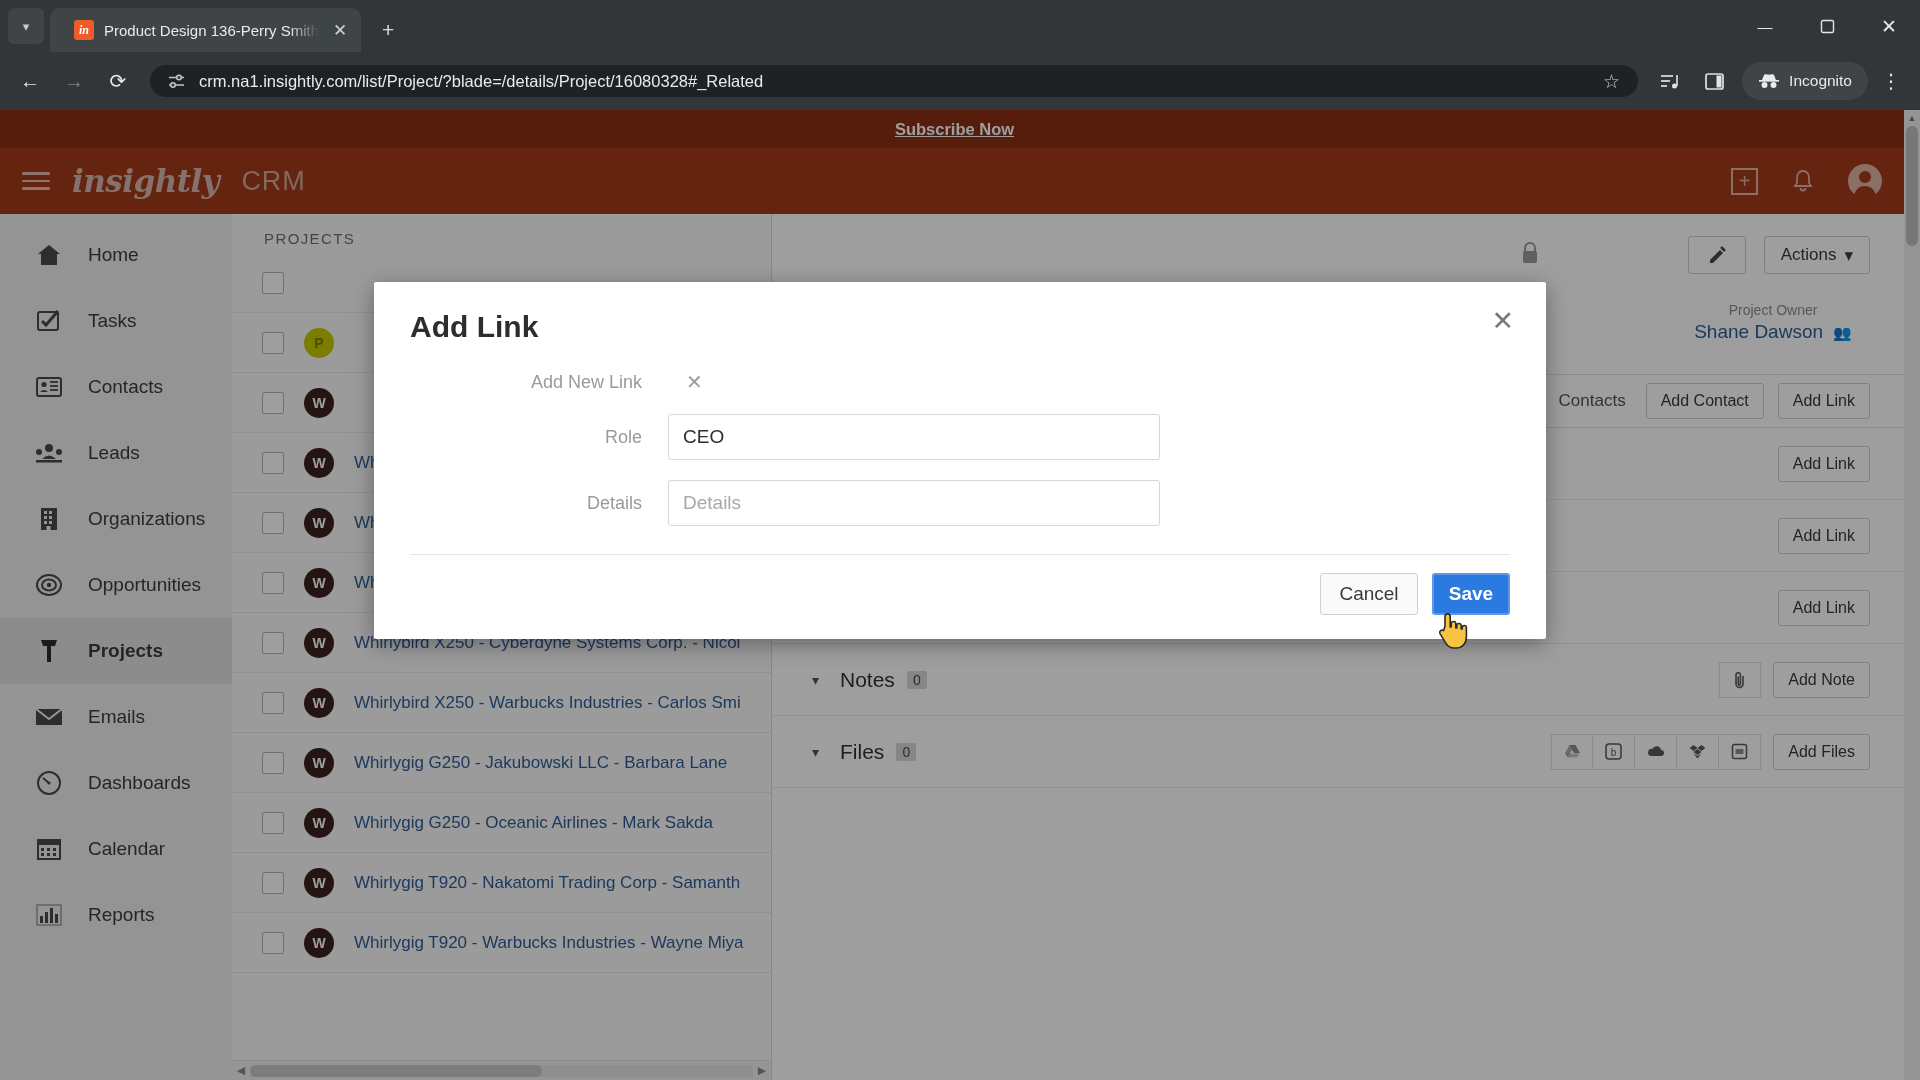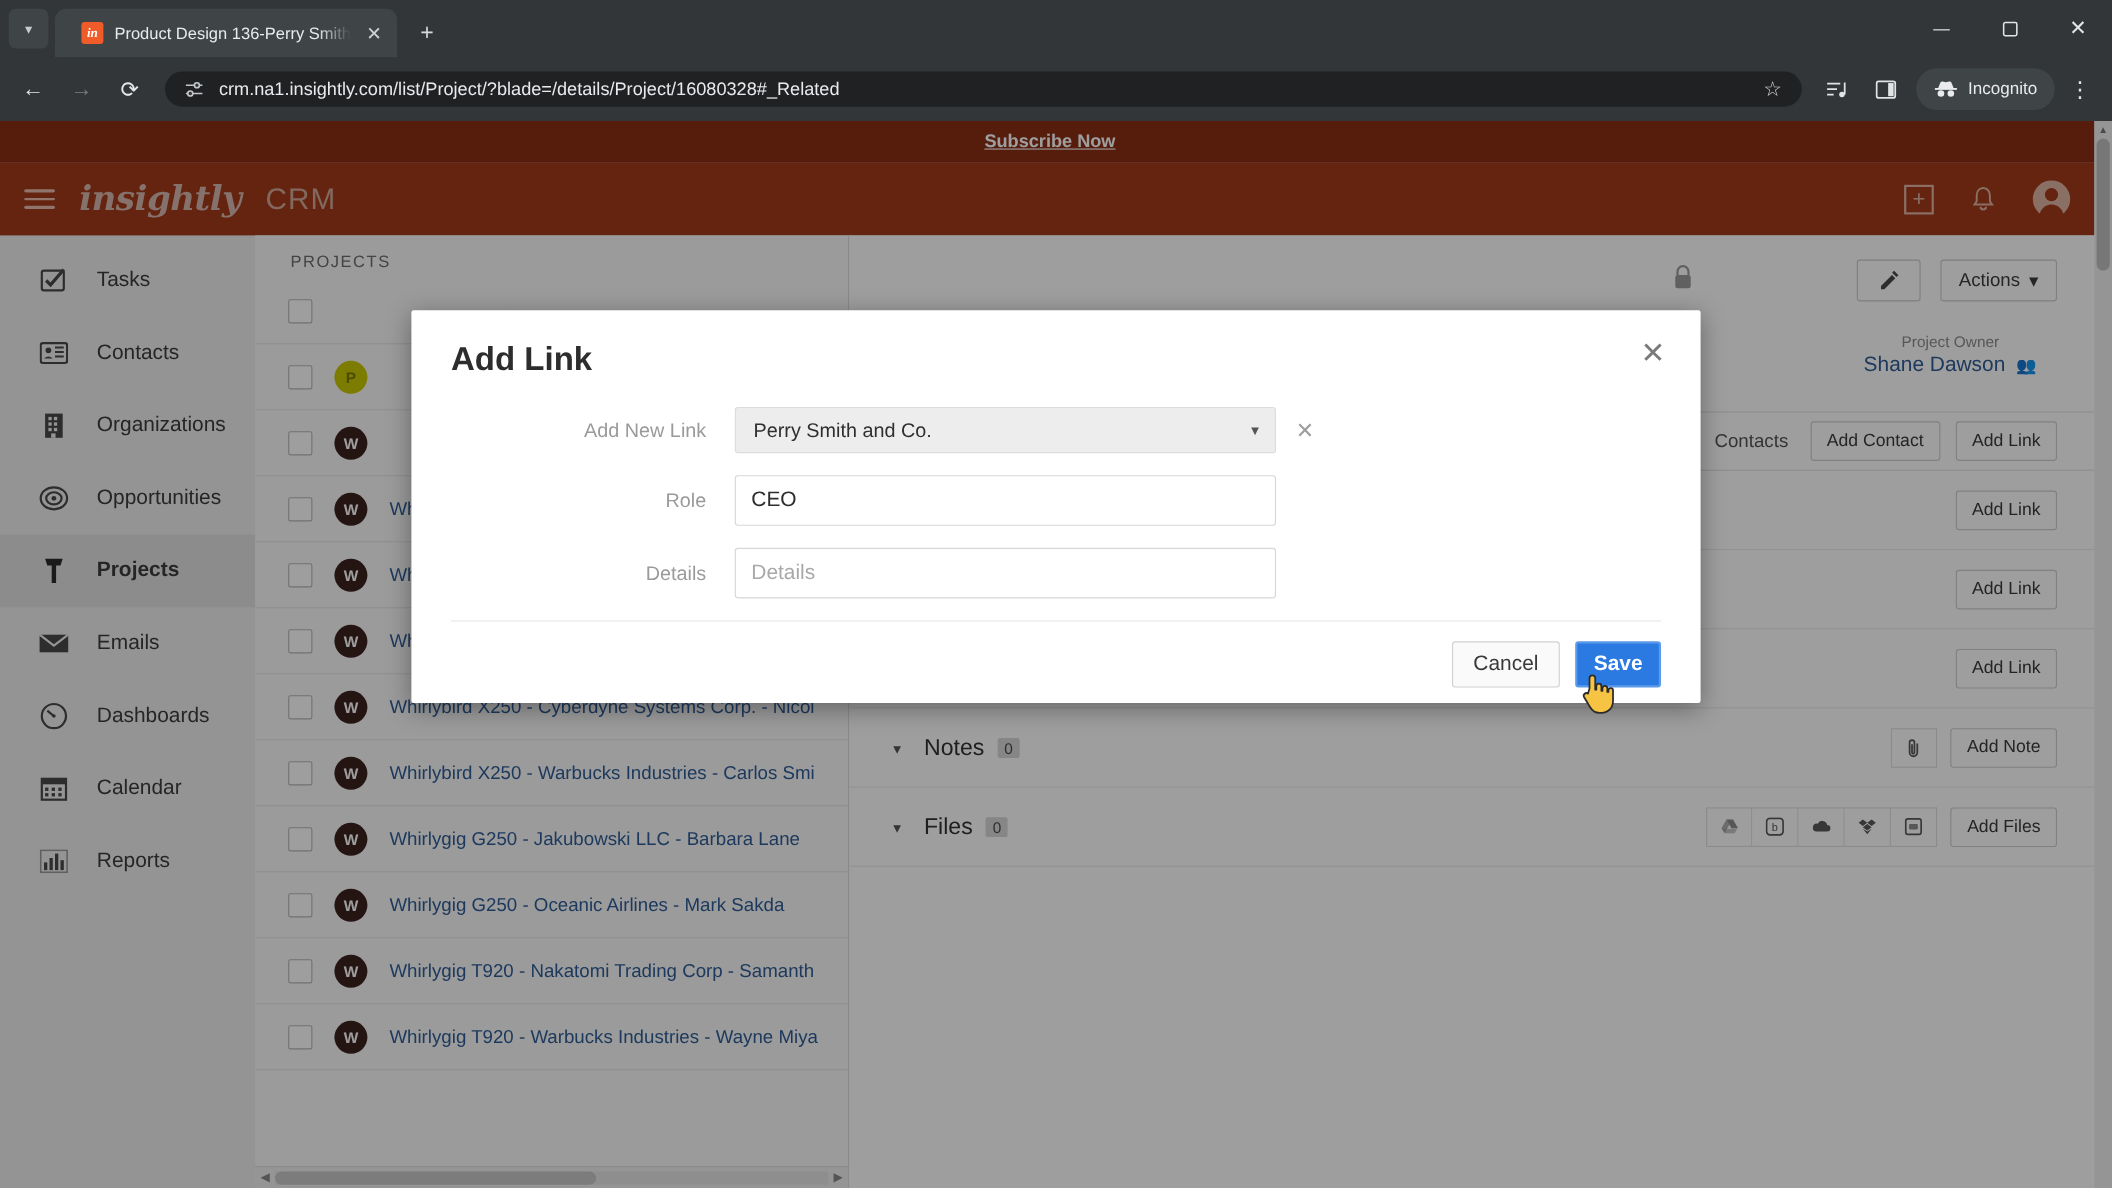--- a/index.html
+++ b/index.html
@@ -389,38 +389,58 @@
           </span>
       </div>
     </div>
 
     <div class="app-body">
 
       <nav class="sidebar">
         <div class="side-item">
           <span class="side-ico">
             <svg width="26" height="24" viewBox="0 0 26 24">
+                <path d="M13 2 L2 11 h3 v11 h16 V11 h3 z" fill="#4a4a4a"></path>
+              </svg>
+          </span>
+          <span>Home</span>
+        </div>
+        <div class="side-item">
+          <span class="side-ico">
+            <svg width="26" height="24" viewBox="0 0 26 24">
                 <rect x="2" y="3" width="20" height="18" rx="2" fill="none" stroke="#4a4a4a" stroke-width="2"></rect>
                 <path d="M6 12 l4 4 L22 2" fill="none" stroke="#4a4a4a" stroke-width="3"></path>
               </svg>
           </span>
           <span>Tasks</span>
         </div>
         <div class="side-item">
           <span class="side-ico">
             <svg width="26" height="22" viewBox="0 0 26 22">
                 <rect x="1" y="2" width="24" height="18" rx="2" fill="none" stroke="#4a4a4a" stroke-width="2"></rect>
                 <circle cx="8" cy="8.5" r="2.6" fill="#4a4a4a"></circle>
                 <path d="M4 16 q4-4 8 0z" fill="#4a4a4a"></path>
                 <line x1="14" y1="6" x2="22" y2="6" stroke="#4a4a4a" stroke-width="1.8"></line>
                 <line x1="14" y1="10" x2="22" y2="10" stroke="#4a4a4a" stroke-width="1.8"></line>
                 <line x1="14" y1="14" x2="22" y2="14" stroke="#4a4a4a" stroke-width="1.8"></line>
               </svg>
           </span>
           <span>Contacts</span>
+        </div>
+        <div class="side-item">
+          <span class="side-ico">
+            <svg width="28" height="22" viewBox="0 0 28 22">
+                <circle cx="14" cy="6" r="4" fill="#4a4a4a"></circle>
+                <path d="M7 17 q7-7 14 0z" fill="#4a4a4a"></path>
+                <circle cx="4" cy="10" r="3" fill="#4a4a4a"></circle>
+                <circle cx="24" cy="10" r="3" fill="#4a4a4a"></circle>
+                <rect x="1" y="18" width="26" height="2.5" fill="#4a4a4a"></rect>
+              </svg>
+          </span>
+          <span>Leads</span>
         </div>
         <div class="side-item">
           <span class="side-ico">
             <svg width="22" height="24" viewBox="0 0 22 24">
                 <rect x="3" y="1" width="16" height="22" fill="#4a4a4a"></rect>
                 <g fill="#efefef">
                   <rect x="6" y="4" width="3" height="3"></rect>
                   <rect x="11" y="4" width="3" height="3"></rect>
                   <rect x="6" y="9" width="3" height="3"></rect>
                   <rect x="11" y="9" width="3" height="3"></rect>
@@ -702,26 +722,20 @@
 
   <div class="modal">
     <div class="modal-head">
       <div class="modal-title">Add Link</div>
       <div class="modal-close">✕</div>
     </div>
 
     <div class="modal-body">
       <div class="field-row">
         <div class="field-label">Add New Link</div>
-        <div class="field-ctrl">
-          <div class="select-box">
-            <span>Perry Smith and Co.</span>
-            <span class="caret">▼</span>
-          </div>
-        </div>
         <span class="clear-x">✕</span>
       </div>
 
       <div class="field-row">
         <div class="field-label">Role</div>
         <div class="field-ctrl">
           <input class="text-input" type="text" value="CEO" style="">
         </div>
       </div>
 

